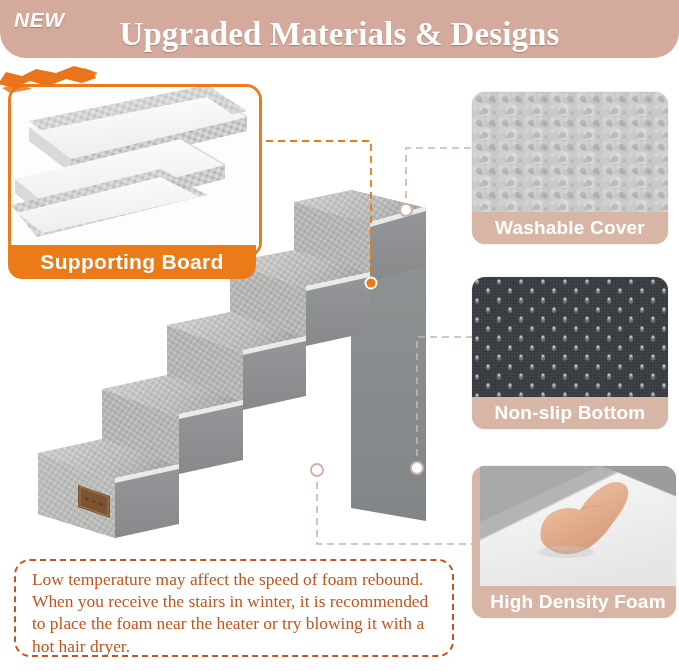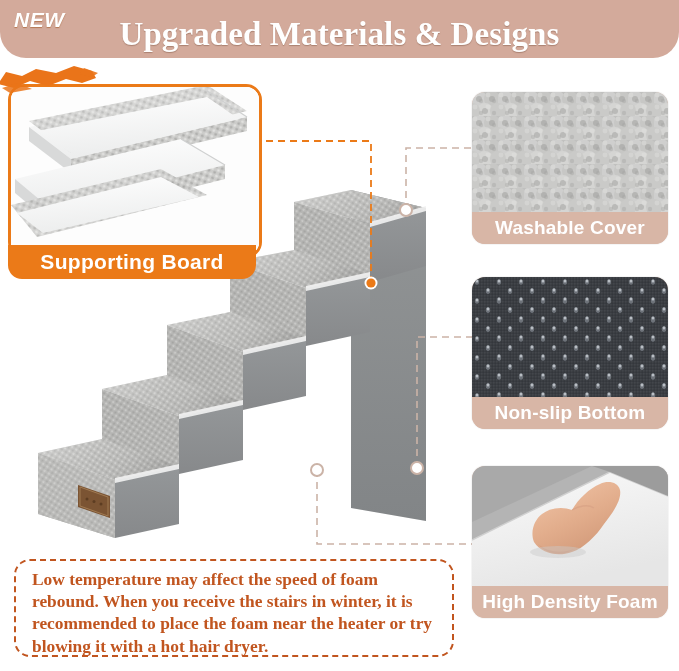--- a/index.html
+++ b/index.html
@@ -34,28 +34,28 @@
     text-shadow:0 1px 1px rgba(150,70,10,.5);z-index:7;}
 
   
   .fpanel{position:absolute;width:196px;border-radius:13px;overflow:hidden;
     background:#d8b6a6;box-shadow:0 0 0 1px rgba(0,0,0,.04);}
   .fpanel .img{position:relative;width:196px;height:120px;overflow:hidden;}
   .fpanel .cap{height:32px;display:flex;align-items:center;justify-content:center;
     color:#ffffff;font-size:19px;font-weight:600;letter-spacing:.2px;background:#d8b6a6;}
   #panel-washable{left:472px;top:92px;}
   #panel-nonslip{left:472px;top:277px;}
-  #panel-foam{left:472px;top:466px;}
+  #panel-foam{left:472px;top:466px;padding-left:8px;}
 
   
   .note-box{position:absolute;left:14px;top:559px;width:440px;height:98px;
     border:2px dashed #c1551f;border-radius:16px;box-sizing:border-box;
     padding:7px 14px 0 16px;background:#fff;}
   .note-text{font-family:"Liberation Serif","DejaVu Serif",serif;
-    font-weight:700;font-size:17.4px;line-height:22.2px;color:#c1551f;margin:0;}
+    font-weight:400;font-size:17.4px;line-height:22.2px;color:#c1551f;margin:0;}
 
   
   .stairs{position:absolute;left:24px;top:170px;width:430px;height:390px;}
 </style>
 </head>
 <body>
 
 <div class="stage">
 
   <div class="stairs">

